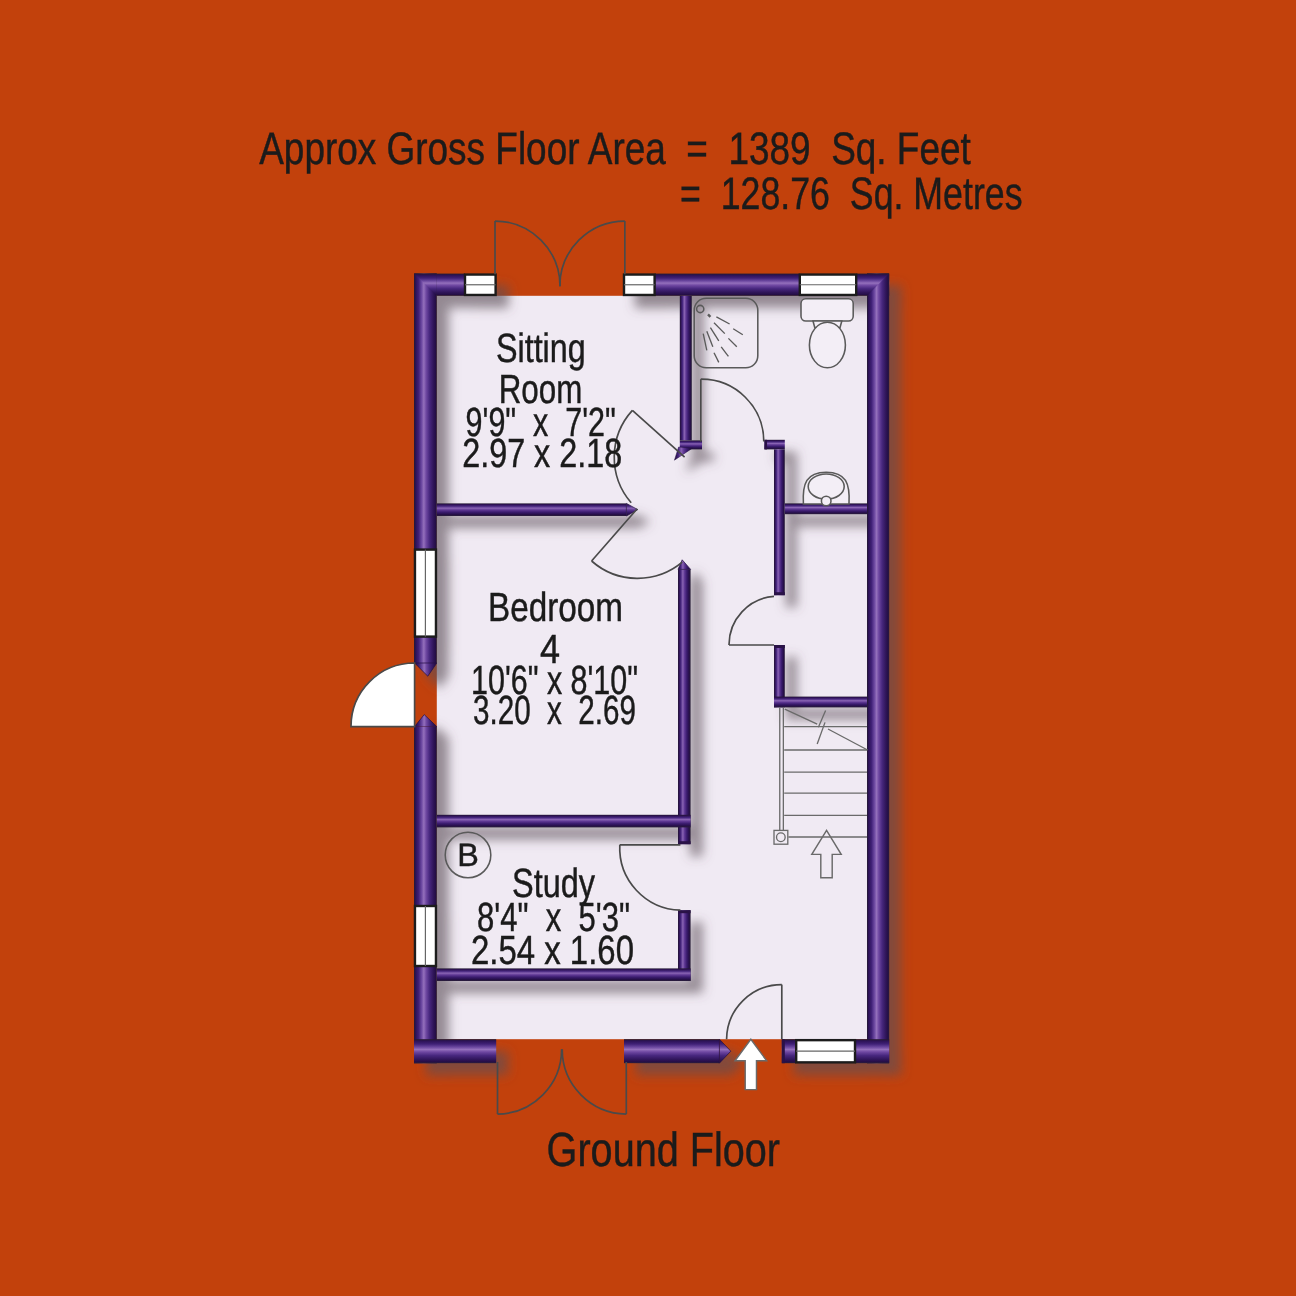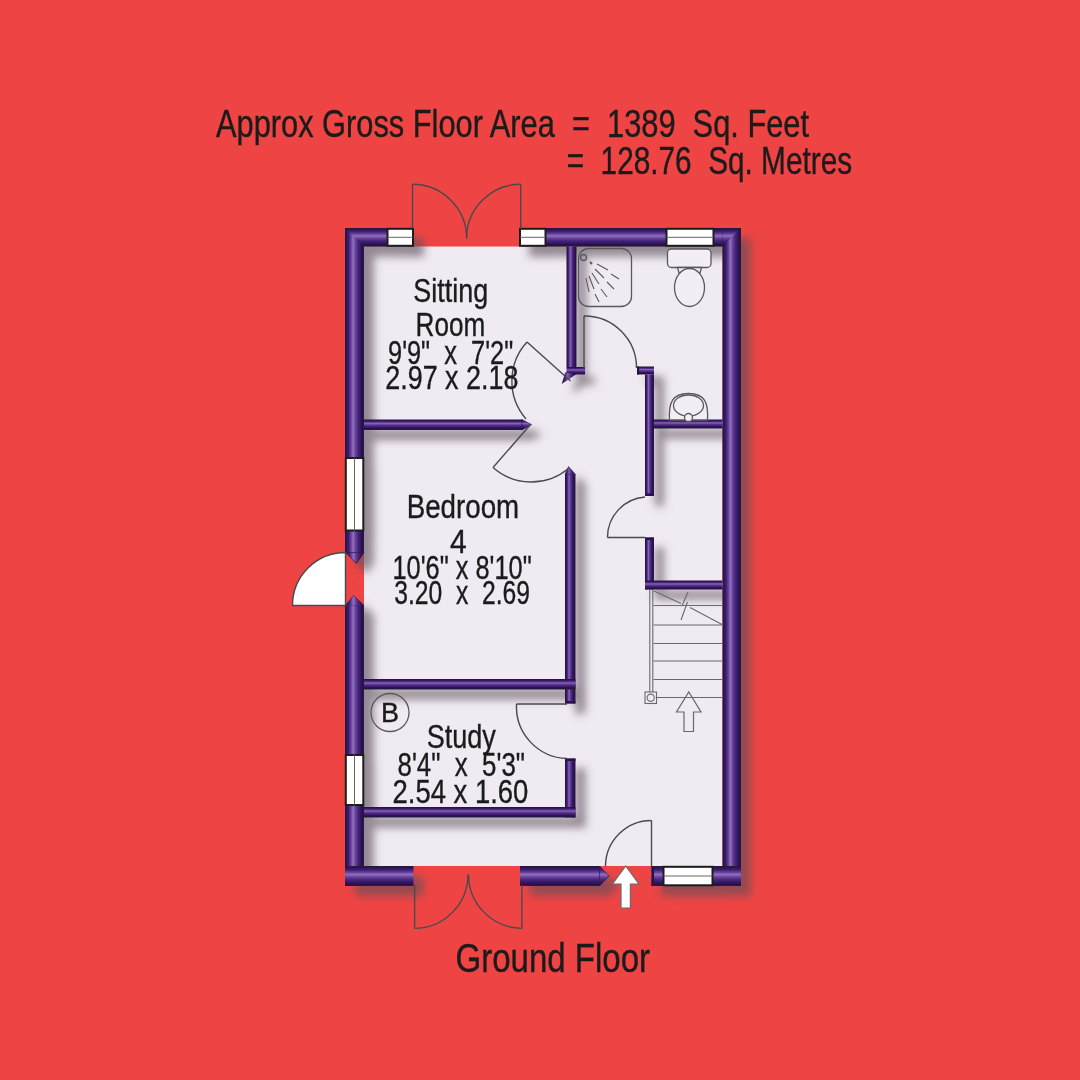--- a/index.html
+++ b/index.html
@@ -1,16 +1,16 @@
 <!DOCTYPE html>
 <html><head>
 <meta charset="utf-8">
 <style>
 html,body{margin:0;padding:0;background:#ffffff;}
-#page{position:relative;width:1080px;height:1080px;background:#ef4444;overflow:hidden;}
+#page{position:relative;width:1080px;height:1080px;background:#c2410c;overflow:hidden;}
 svg{display:block;}
 text{font-family:"Liberation Sans",sans-serif;fill:#1b1b1b;stroke:#1b1b1b;stroke-width:0.38;}
 </style>
 </head>
 <body>
 <div id="page">
 <svg width="1080" height="1080" viewBox="0 0 1080 1080">
 <defs>
 <linearGradient id="gh" x1="0" y1="0" x2="0" y2="1">
 <stop offset="0" stop-color="#241b2e"></stop>

